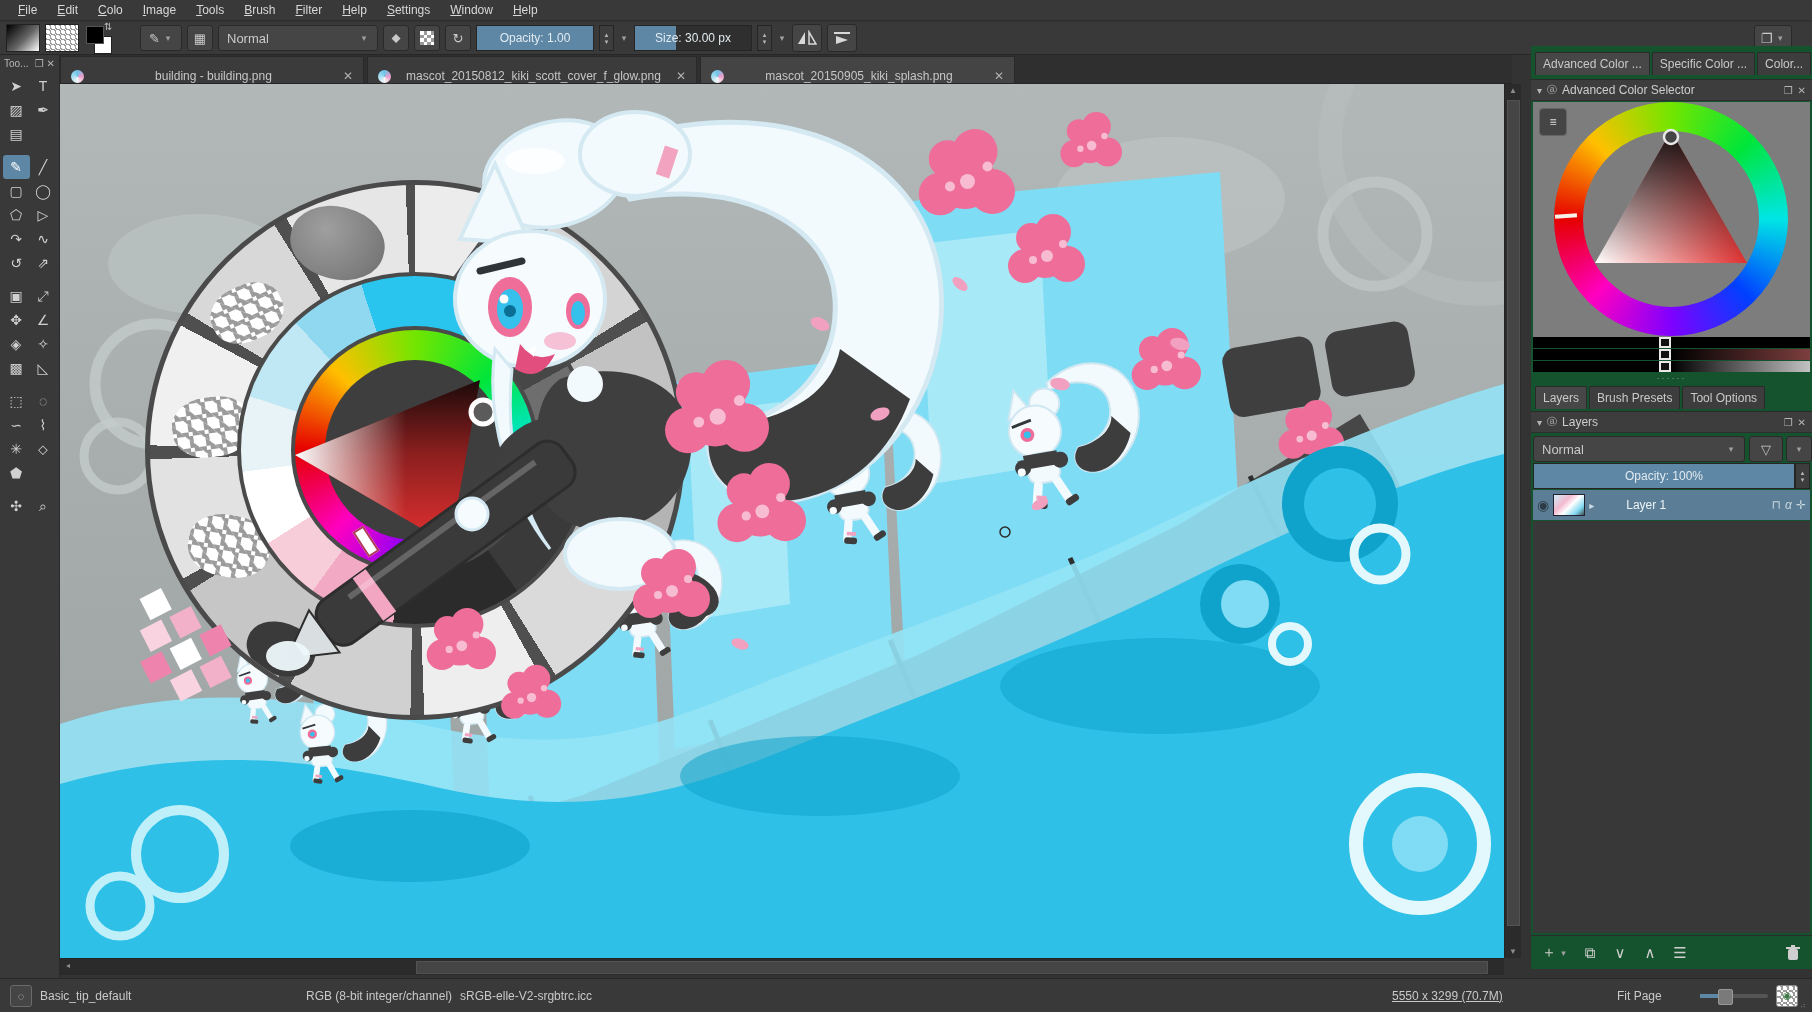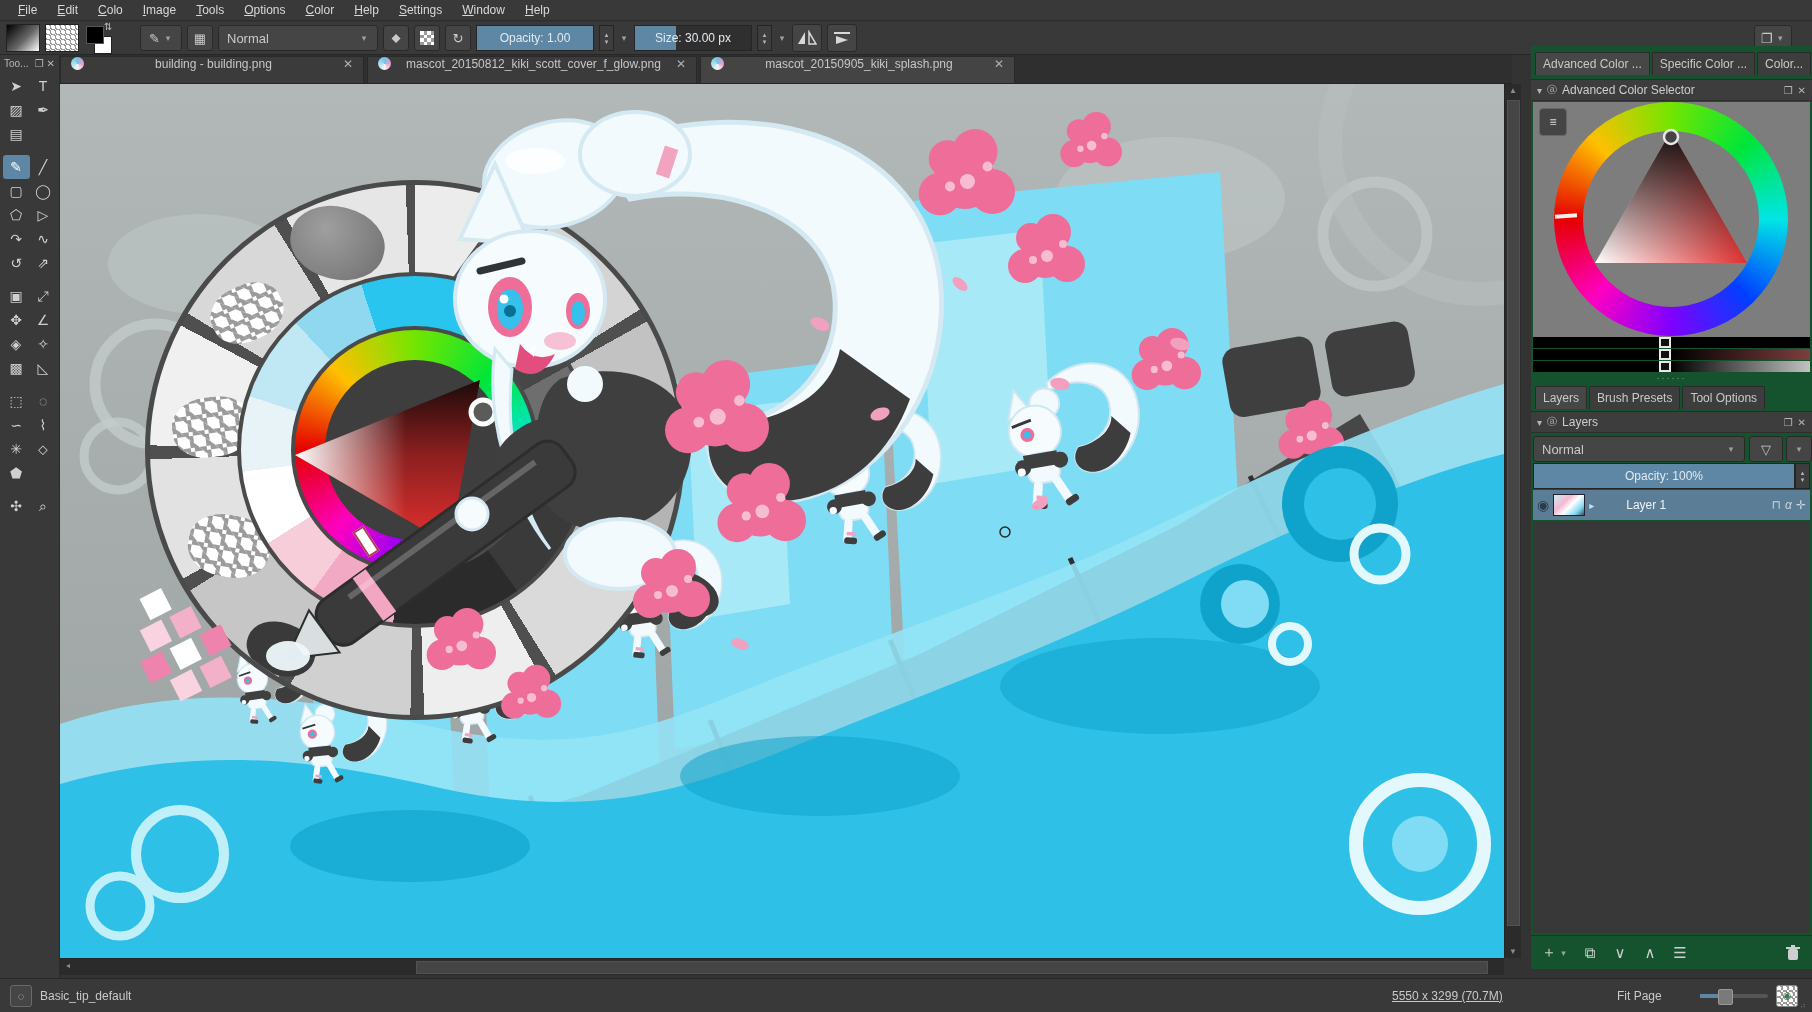--- a/index.html
+++ b/index.html
@@ -31,21 +31,21 @@
   #toolbox{left:0;top:55px;width:60px;height:923px;background:#393939;border-right:1px solid #2b2b2b;box-sizing:border-box}
   #toolbox .hd{display:flex;align-items:center;gap:3px;padding:3px 4px;color:#b8b8b8;font-size:10px}
   #toolgrid{display:grid;grid-template-columns:27px 27px;justify-content:center;margin-top:2px}
   .tool{width:27px;height:24px;display:flex;align-items:center;justify-content:center;color:#d0d0d0;
         font-size:14px;border-radius:3px;cursor:default}
   .tool.sel{background:#5d87a5;color:#fff}
   .toolgap{grid-column:1/3;height:9px}
   
   #tabbar{left:60px;top:55px;width:1452px;height:29px;background:#2f2f2f;border-bottom:1px solid #262626;
           display:flex;align-items:flex-end;gap:3px;box-sizing:border-box}
-  .doctab{height:27px;background:#3b3b3b;border:1px solid #292929;border-bottom:none;display:flex;align-items:flex-start;
+  .doctab{height:27px;background:#3b3b3b;border:1px solid #292929;border-bottom:none;display:flex;align-items:flex-end;
           padding:0 10px;color:#c6c6c6;box-sizing:border-box}
   .doctab.active{background:#444}
   .doctab .dot{width:13px;height:13px;border-radius:50%;flex:none;
                background:conic-gradient(#6ec3e9,#eb9cc9,#f6f6f6,#a5dff2,#6ec3e9)}
   .doctab .lbl{flex:1;text-align:center;padding:0 12px;white-space:nowrap;overflow:hidden}
   .doctab .x{color:#b0b0b0;font-size:12px}
   
   #canvas{left:60px;top:84px;width:1444px;height:874px;background:#a9afaf;overflow:hidden}
   #canvas svg{position:absolute;left:0;top:0}
   .ring{position:absolute;border-radius:50%;box-sizing:border-box}
@@ -71,22 +71,22 @@
 </style>
 </head>
 <body>
 
 <div id="menubar" class="abs">
     <span class="menu-item">File</span>
     <span class="menu-item">Edit</span>
     <span class="menu-item">Colo</span>
     <span class="menu-item">Image</span>
     <span class="menu-item">Tools</span>
-    <span class="menu-item">Options</span>
-    <span class="menu-item">Color</span>
+    <span class="menu-item">Brush</span>
+    <span class="menu-item">Filter</span>
     <span class="menu-item">Help</span>
     <span class="menu-item">Settings</span>
     <span class="menu-item">Window</span>
     <span class="menu-item">Help</span>
   </div>
 
 <div id="toolbar" class="abs">
   <div class="swatch" style="background:linear-gradient(135deg,#000 0%,#666 55%,#fff 100%)"></div>
   <div class="swatch checker" style="background-size:5px 5px"></div>
   <div style="position:relative;width:32px;height:28px;flex:none">
@@ -569,20 +569,24 @@
 
 <div id="statusbar" class="abs">
   <div class="abs" style="left:10px">
     <div style="width:20px;height:20px;background:#454545;border:1px solid #6a6a6a;border-radius:3px;display:flex;align-items:center;justify-content:center;color:#ddd;font-size:11px">
       <span>◌</span>
     </div>
   </div>
   <div class="abs" style="left:40px">
       <span>Basic_tip_default</span>
     </div>
+  <div class="abs" style="left:306px;gap:8px">
+    <span>RGB (8-bit integer/channel)</span>
+    <span>sRGB-elle-V2-srgbtrc.icc</span>
+  </div>
   <div class="abs" style="left:1392px">
       <span style="text-decoration:underline">5550 x 3299 (70.7M)</span>
     </div>
   <div class="abs" style="left:1617px">
       <span>Fit Page</span>
     </div>
   <div class="abs" style="left:1700px">
     <div style="width:68px;height:4px;background:#555;position:relative;border-radius:2px">
       <div style="position:absolute;left:0;top:0;width:22px;height:4px;background:#5d87a5"></div>
       <div style="position:absolute;left:18px;top:-5px;width:13px;height:14px;background:#7a7a7a;border:1px solid #999;border-radius:2px"></div>

